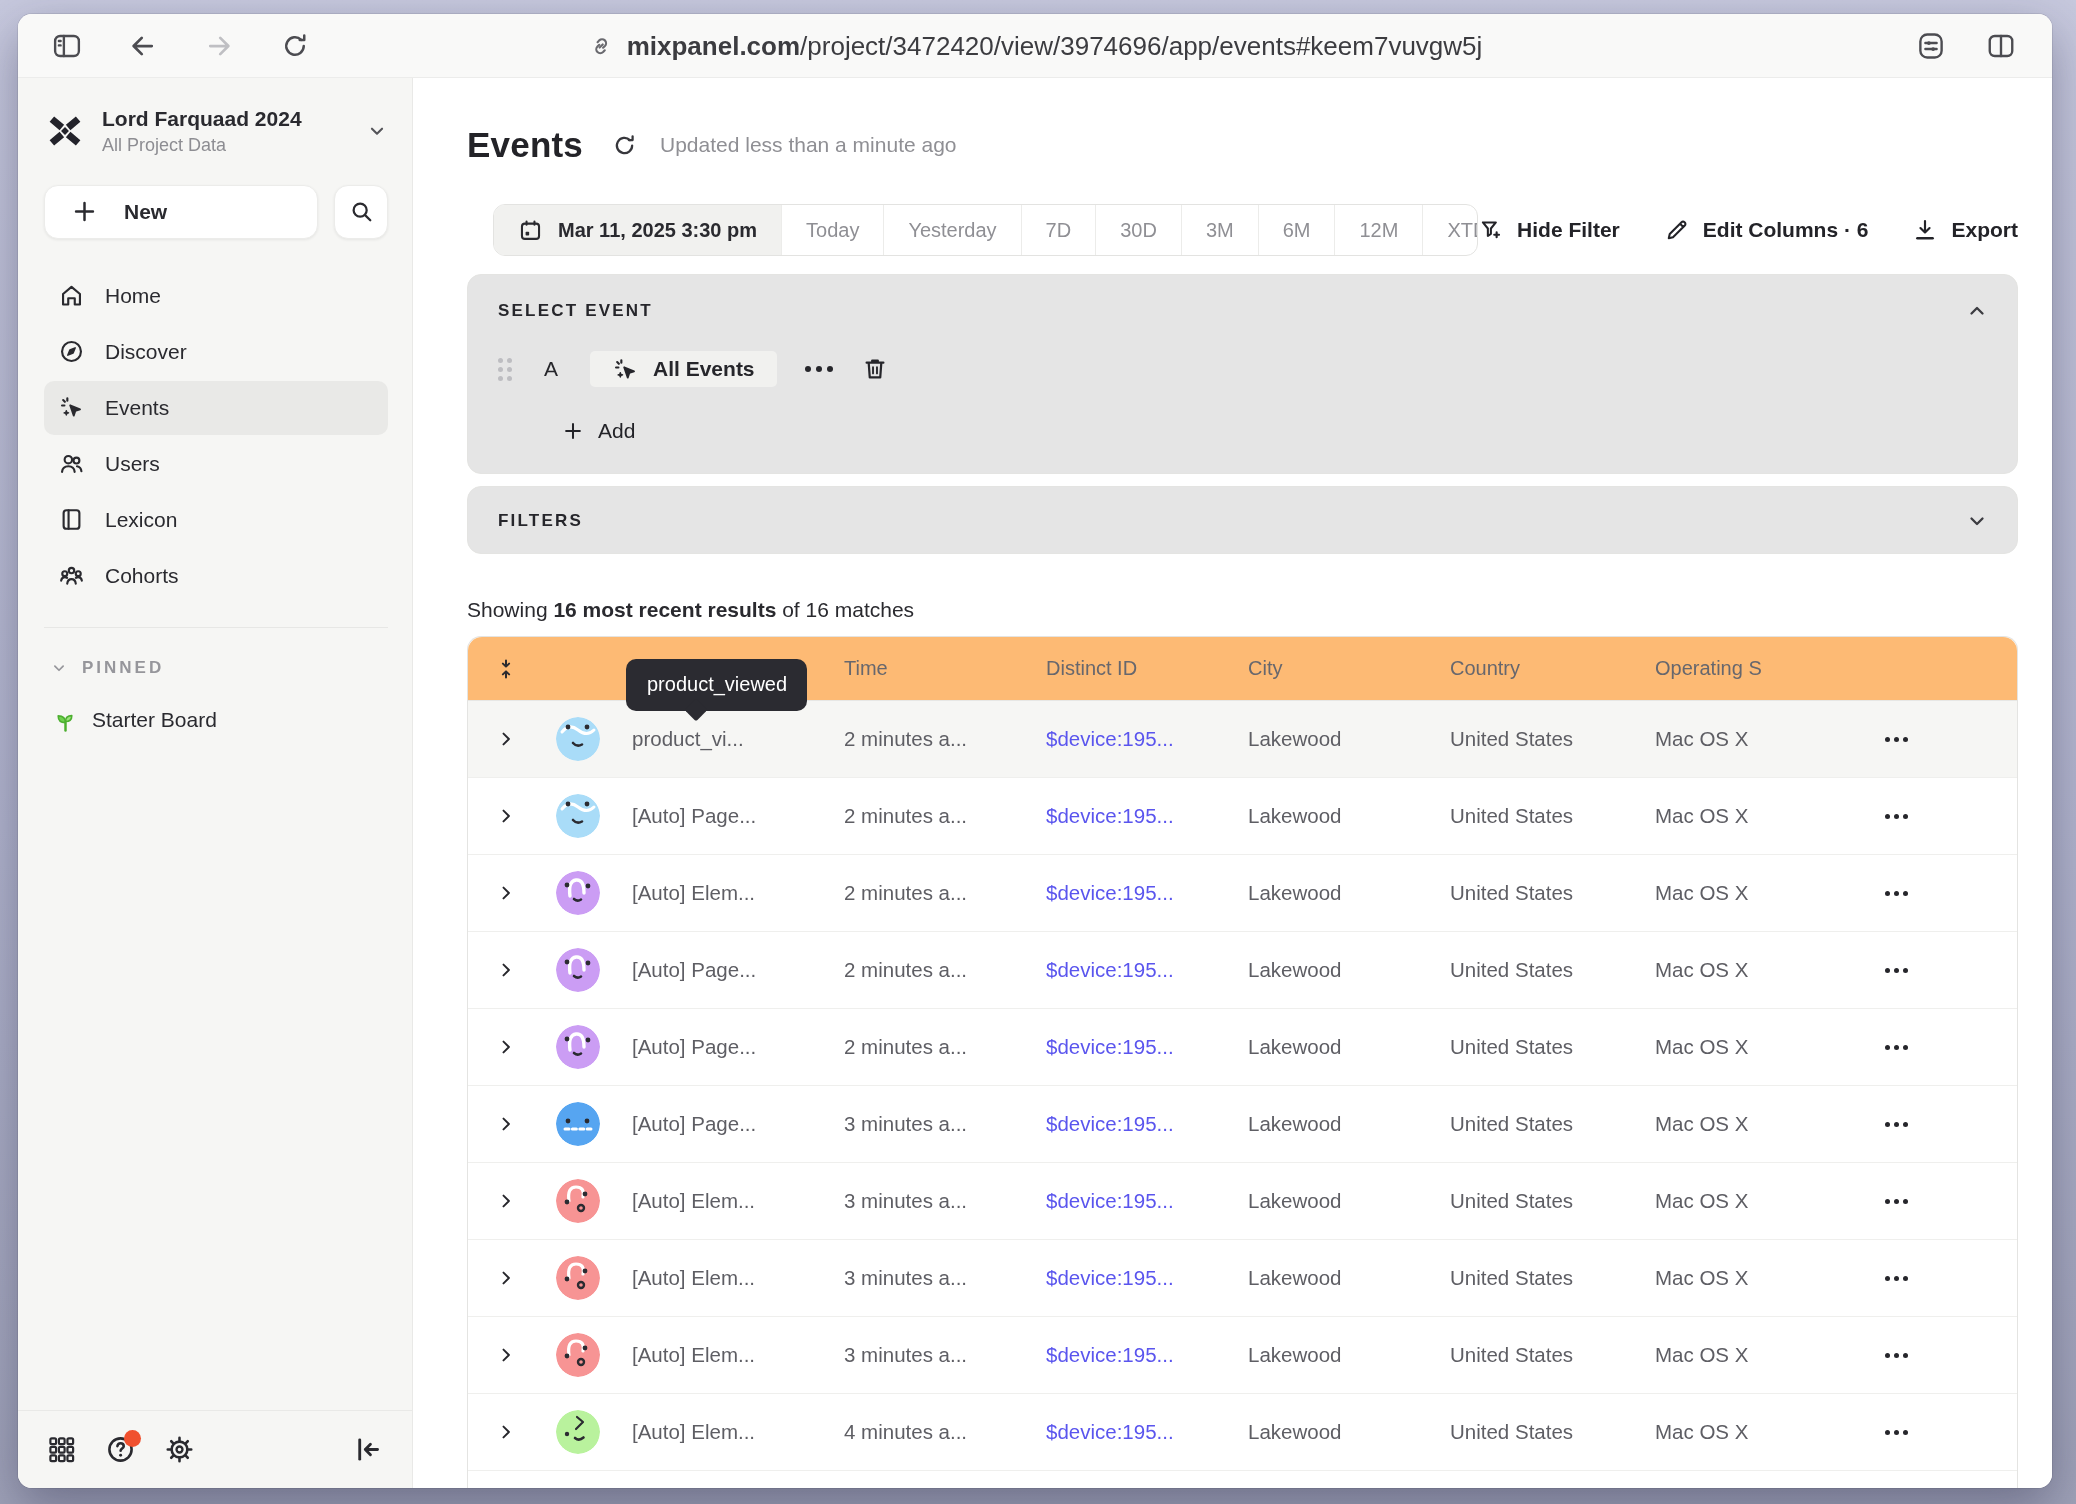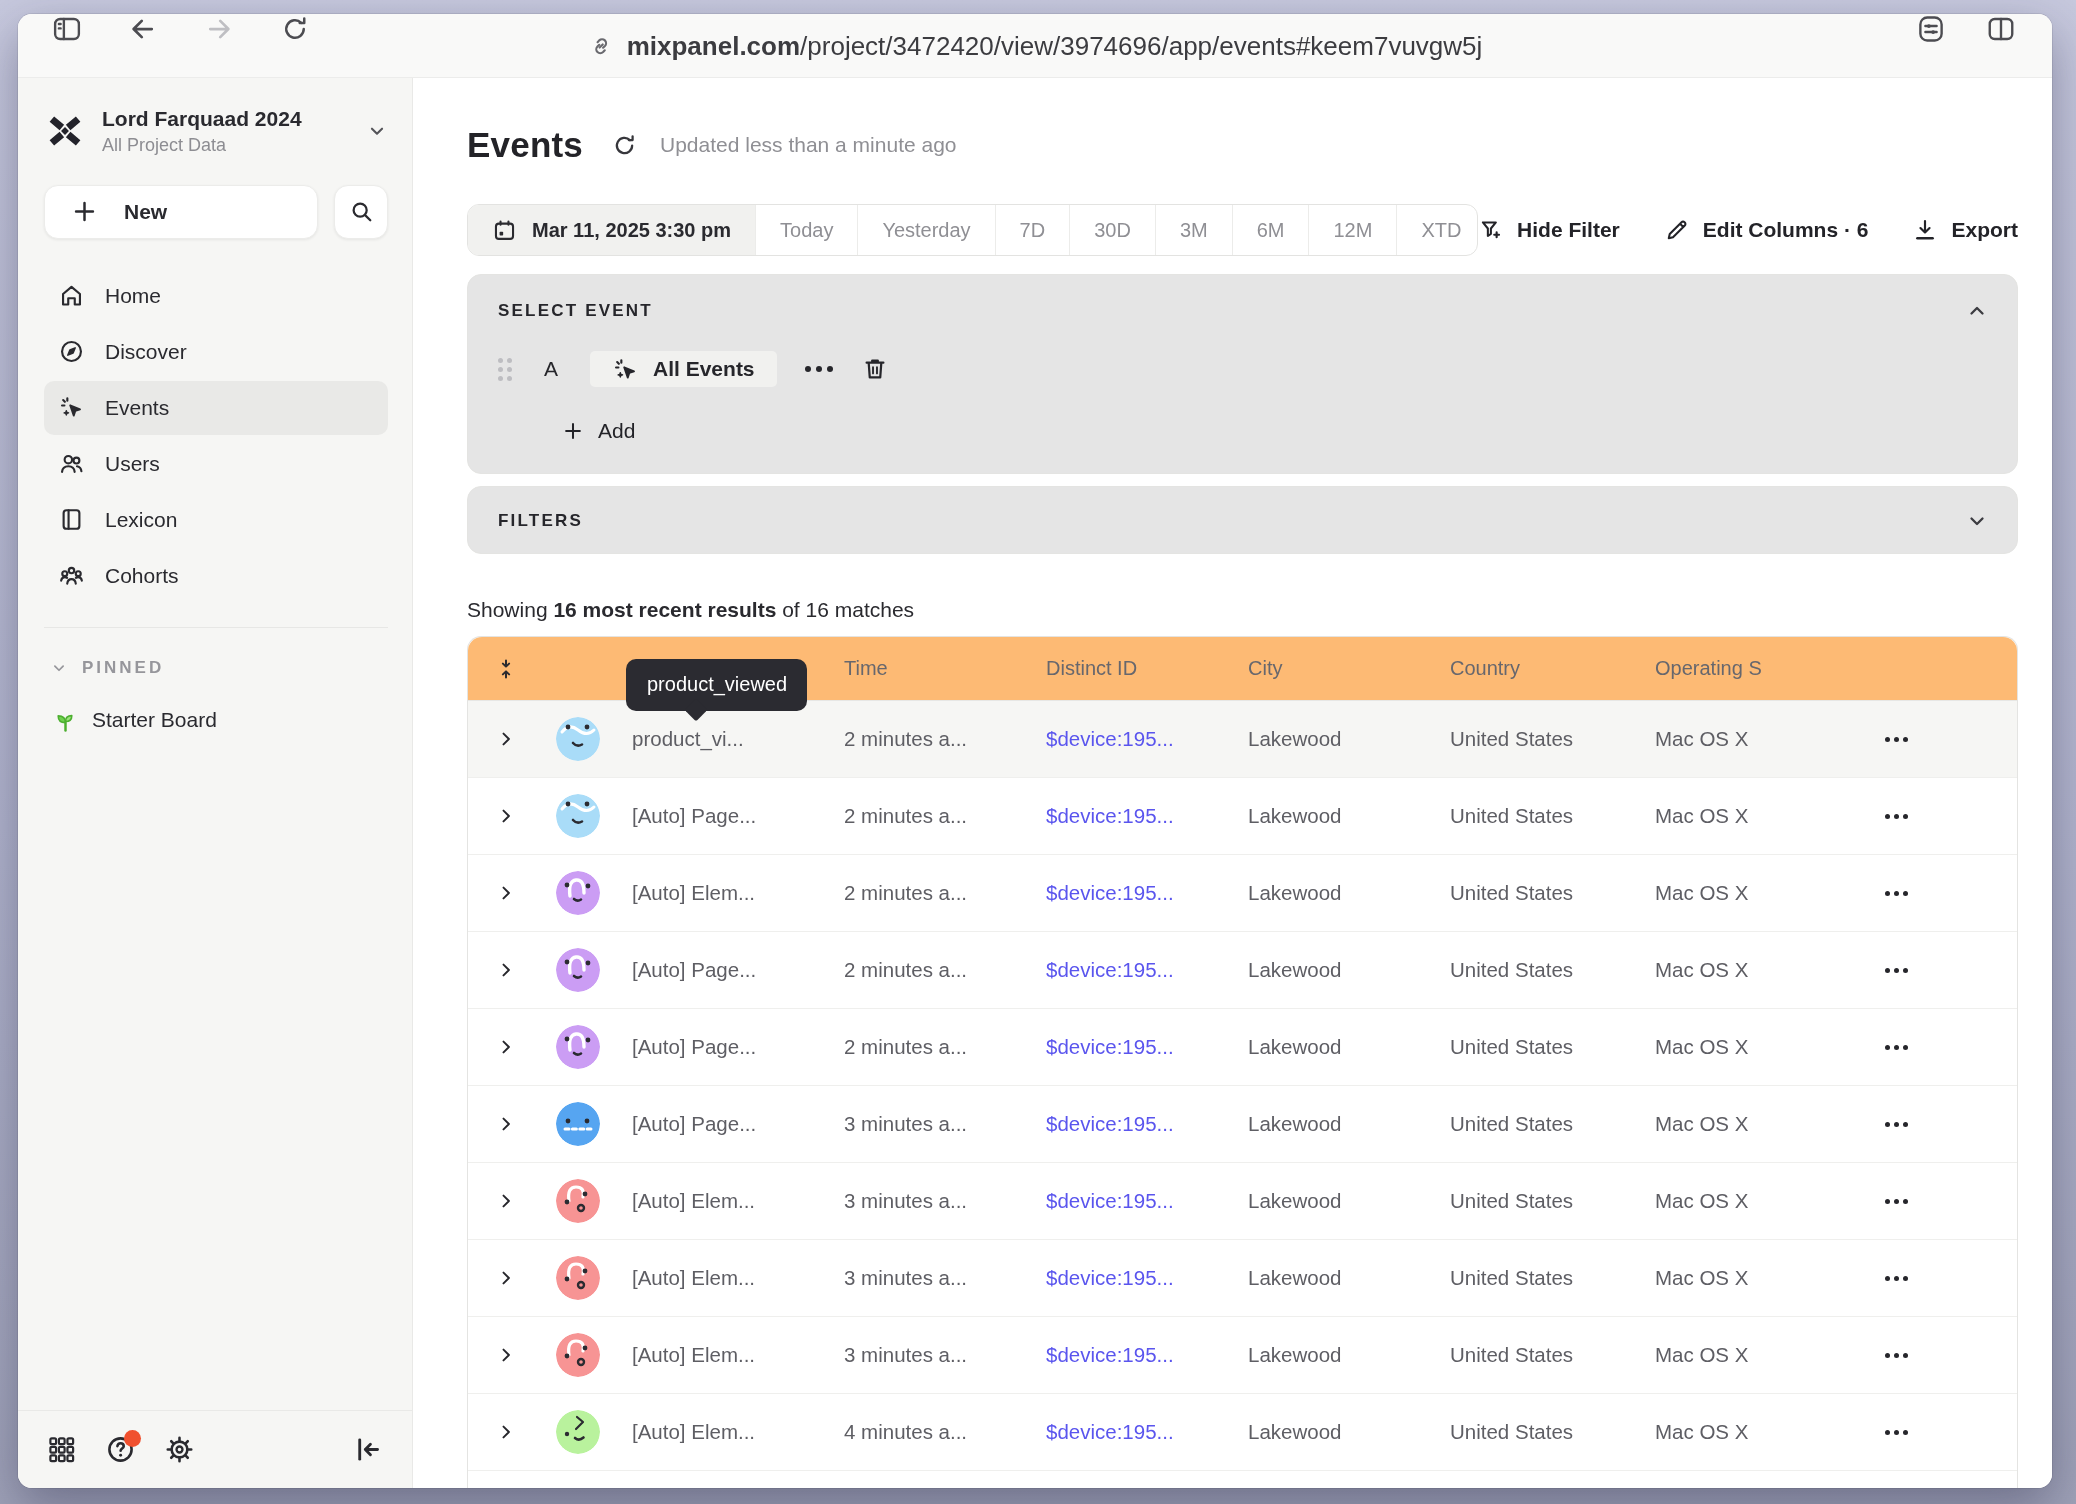--- a/index.html
+++ b/index.html
@@ -10,21 +10,21 @@
     position: relative; overflow: hidden; color:#2b2b31;
   }
   .window {
     position:absolute; left:18px; top:14px; right:24px; bottom:16px;
     background:#fff; border-radius:14px; overflow:hidden;
     box-shadow:0 18px 50px rgba(30,30,60,.38), 0 0 0 1px rgba(0,0,0,.08);
     display:flex; flex-direction:column;
   }
   
   .chrome {
-    flex:0 0 64px; background:#f9f9f8; display:flex; align-items:flex-start;
+    flex:0 0 64px; background:#f9f9f8; display:flex; align-items:center;
     position:relative; border-bottom:1px solid #ececeb;
   }
   .chrome .left { display:flex; align-items:center; gap:46px; padding-left:34px; }
   .chrome .right { margin-left:auto; display:flex; align-items:center; gap:40px; padding-right:36px; }
   .cicon { width:30px; height:30px; color:#4c4c51; display:grid; place-items:center; }
   .cicon svg { width:100%; height:100%; }
   .cicon.disabled { color:#bfbfc3; }
   .urlbox {
     position:absolute; left:50%; top:50%; transform:translate(-50%,-50%);
     display:flex; align-items:center; gap:12px; font-size:26px; color:#3c3c40;
@@ -82,21 +82,21 @@
   .badge-dot { position:absolute; right:-5px; top:-4px; width:17px; height:17px; border-radius:50%; }
   .collapse-btn { margin-left:auto; }
   
   .main { flex:1; background:#fff; padding:40px 34px 0 54px; overflow:hidden; position:relative; }
   .main-header { height:54px; display:flex; align-items:center; gap:22px; }
   .page-title { font-size:35px; font-weight:700; color:#232328; letter-spacing:.2px; }
   .refresh-btn { width:27px; height:27px; color:#37373c; margin-left:6px; }
   .refresh-btn svg { width:100%; height:100%; }
   .updated { font-size:21px; color:#8f8f94; }
   .toolbar { margin-top:32px; height:52px; display:flex; align-items:center; }
-  .date-group { display:flex; height:52px; border:1px solid #e3e3e1; border-radius:12px; overflow:hidden; background:#fff; }
+  .date-group { display:flex; height:52px; border:1px solid #e3e3e1; border-radius:12px; overflow:hidden; background:#fff;margin-left:26px; }
   .seg { display:flex; align-items:center; padding:0 24px; font-size:20px; color:#8f8f94;
          border-right:1px solid #ececea; cursor:pointer; white-space:nowrap; }
   .seg:last-child { border-right:none; }
   .seg.datetime { background:#f1f1ef; color:#2a2a2f; font-weight:600; gap:15px; }
   .cal-icon { width:25px; height:25px; color:#2a2a2f; }
   .cal-icon svg,.schev svg { width:100%; height:100%; }
   .tb-actions { margin-left:auto; display:flex; align-items:center; gap:44px; }
   .tb-act { display:flex; align-items:center; gap:13px; font-size:21px; font-weight:600; color:#232328; cursor:pointer; white-space:nowrap; }
   .tb-act .aicon { width:26px; height:26px; color:#232328; }
   .tb-act .aicon svg { width:100%; height:100%; }

